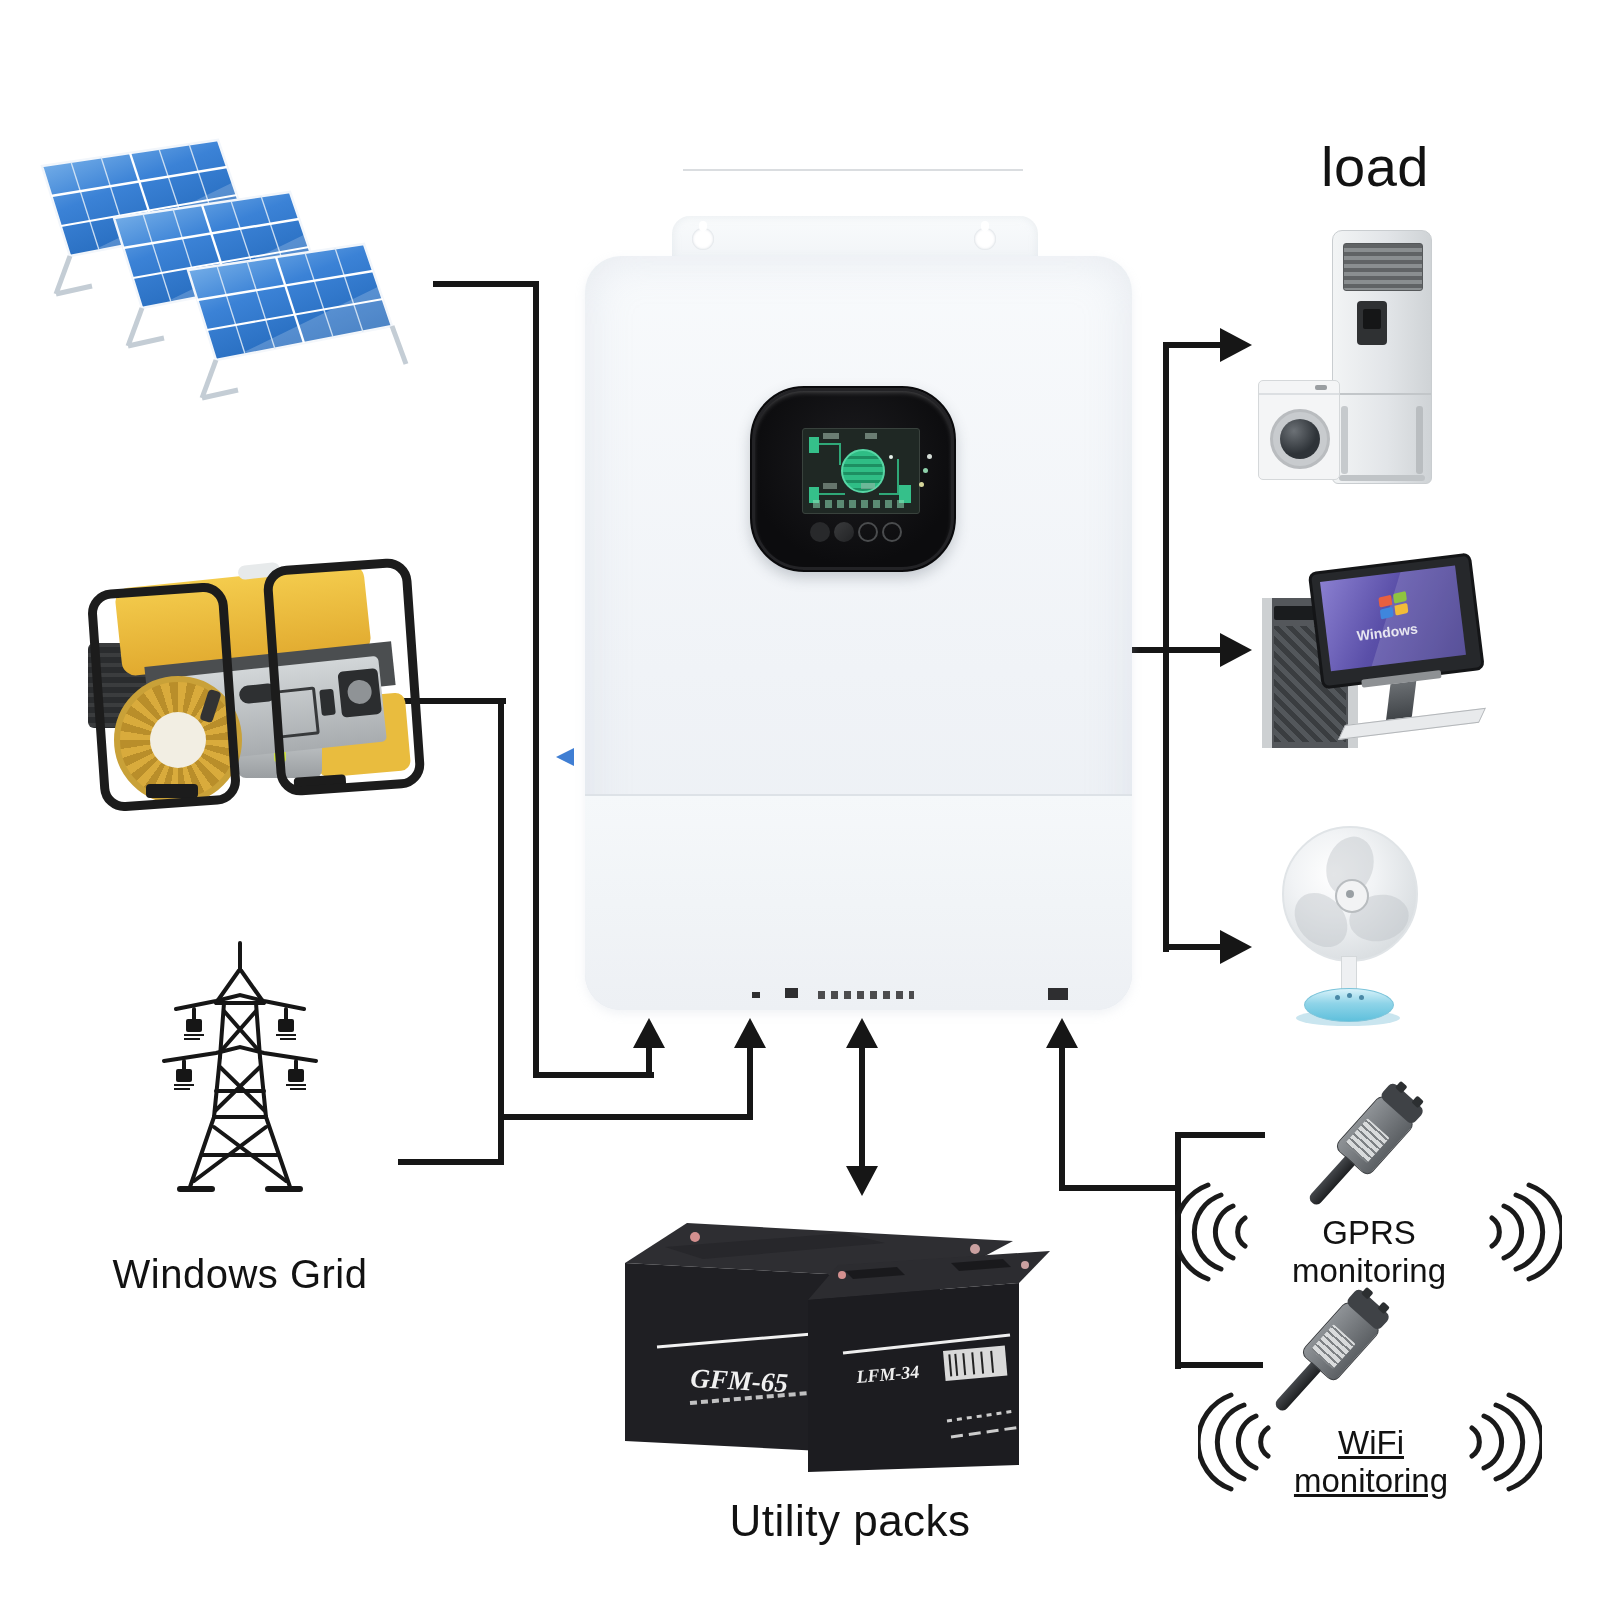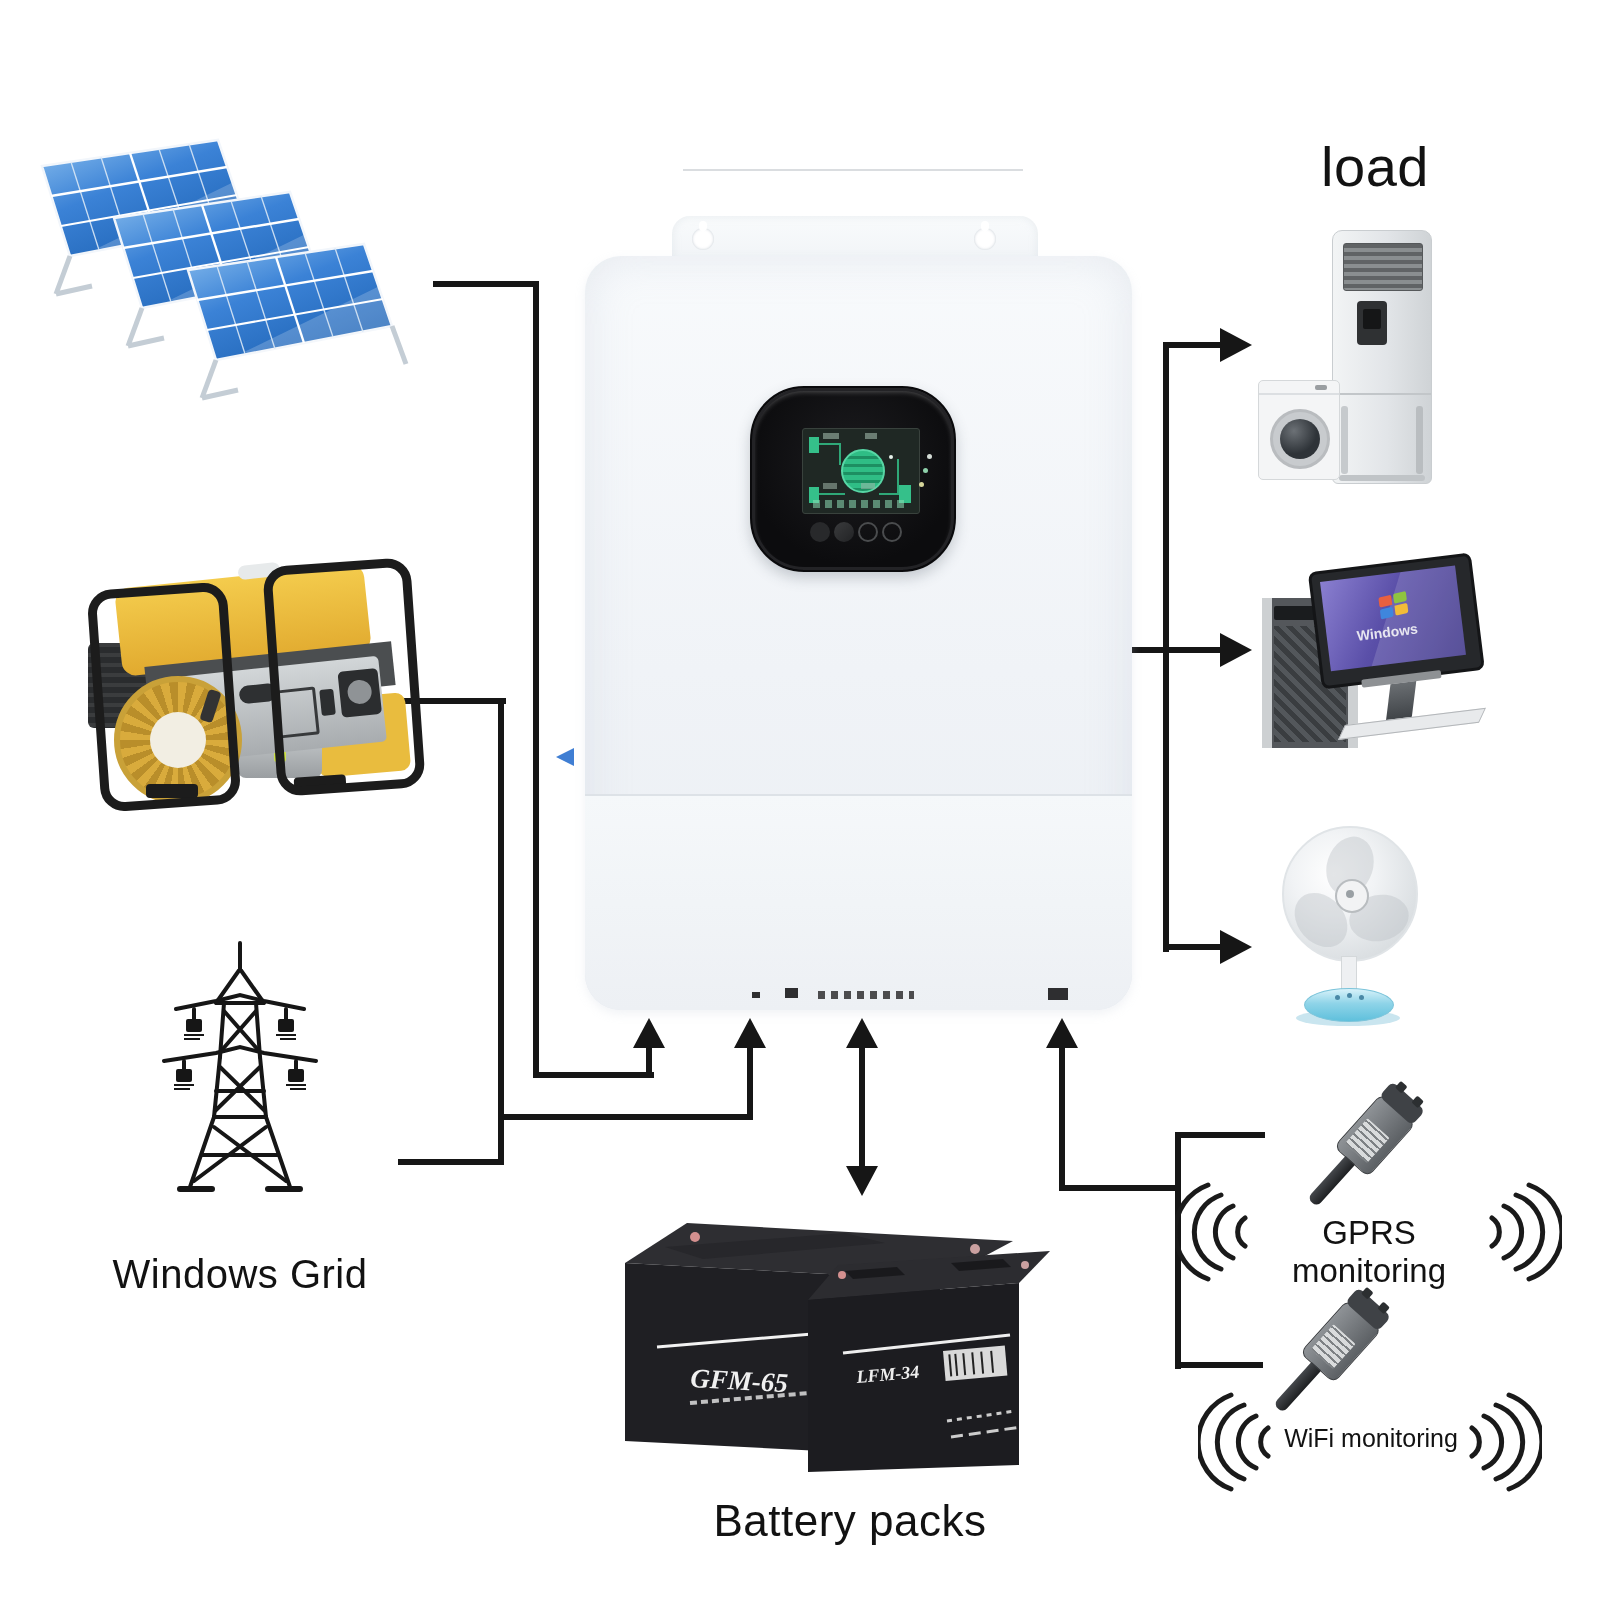--- a/index.html
+++ b/index.html
@@ -302,21 +302,21 @@
           <line x1="360" y1="170" x2="360" y2="192"></line>
           <line x1="368" y1="170" x2="368" y2="192"></line>
           <line x1="377" y1="170" x2="377" y2="192"></line>
           <line x1="386" y1="170" x2="386" y2="192"></line>
           <line x1="396" y1="170" x2="396" y2="192"></line>
         </g>
     </g>
     <line x1="352" y1="236" x2="420" y2="226" stroke="#cccccc" stroke-width="3" stroke-dasharray="5,5"></line>
     <line x1="356" y1="252" x2="426" y2="242" stroke="#cccccc" stroke-width="3" stroke-dasharray="12,6"></line>
   </svg>
-  <div class="label" style="left:650px;top:1496px;width:400px;font-size:44px;">Battery packs</div>
+  <div class="label" style="left:650px;top:1496px;width:400px;font-size:44px;">Utility packs</div>
 
   <div class="dongle" style="left:1330px;top:1072px;">
     <div class="ant"></div>
       <div class="body"></div>
       <div class="cap"></div>
       <div class="prong1"></div>
       <div class="prong2"></div>
       <div class="tag"></div>
   </div>
   <svg class="arcs" style="left:1175px;top:1182px;" viewBox="0 0 80 100">
@@ -342,21 +342,21 @@
       <div class="prong1"></div>
       <div class="prong2"></div>
       <div class="tag"></div>
   </div>
   <svg class="arcs" style="left:1198px;top:1392px;" viewBox="0 0 80 100">
     <path d="M70,36 A17,17 0 0 0 70,64"></path>
       <path d="M58,24 A28,28 0 0 0 58,76"></path>
     <path d="M46,13 A39,39 0 0 0 46,87"></path>
       <path d="M33,3 A50,50 0 0 0 33,97"></path>
   </svg>
-  <div class="label" style="left:1278px;top:1424px;width:186px;font-size:25px;letter-spacing:0;">WiFi monitoring</div>
+  <div class="label" style="left:1278px;top:1424px;width:186px;font-size:33px;letter-spacing:0;text-decoration:underline;">WiFi monitoring</div>
   <svg class="arcs" style="left:1462px;top:1392px;" viewBox="0 0 80 100">
     <g transform="translate(80,0) scale(-1,1)">
       <path d="M70,36 A17,17 0 0 0 70,64"></path>
         <path d="M58,24 A28,28 0 0 0 58,76"></path>
       <path d="M46,13 A39,39 0 0 0 46,87"></path>
         <path d="M33,3 A50,50 0 0 0 33,97"></path>
     </g>
   </svg>
 
 </div>

